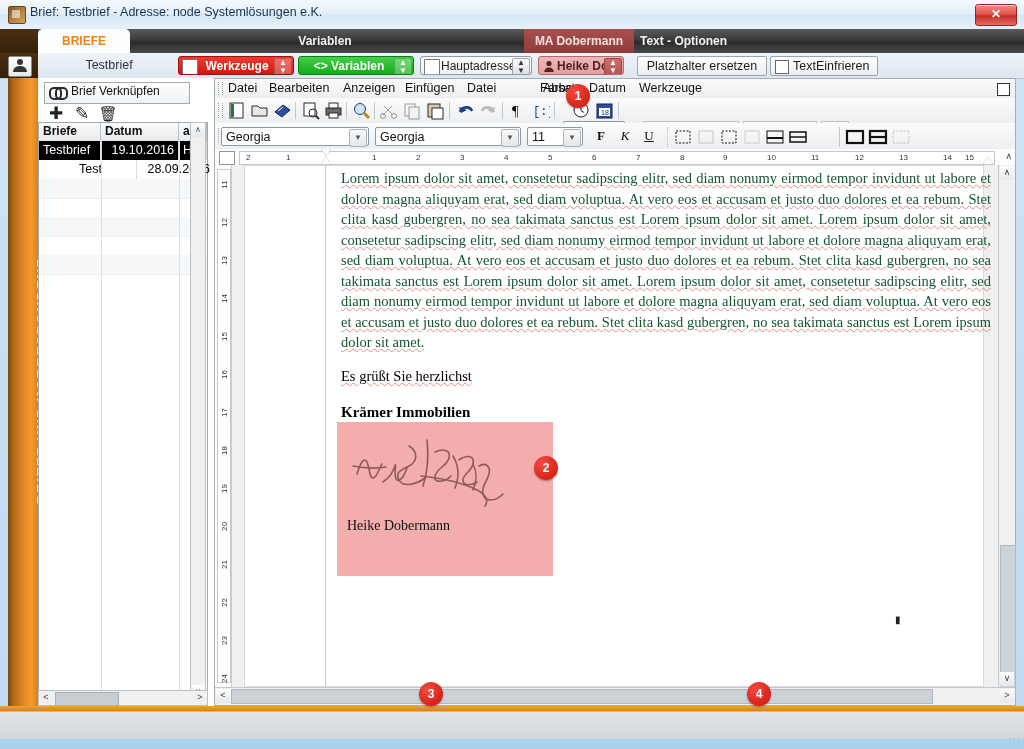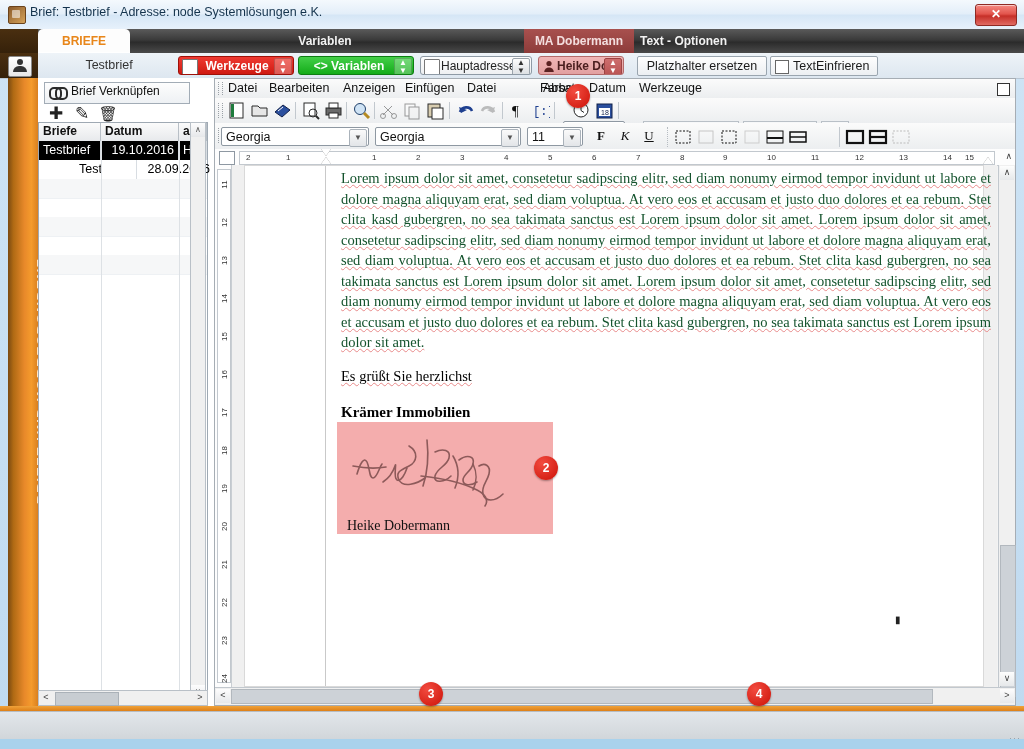--- a/index.html
+++ b/index.html
@@ -181,21 +181,21 @@
   .page{position:absolute;left:12px;top:0;width:738px;height:520px;background:#fff;border:1px solid #d9d9d9;}
   .pagemark{position:absolute;left:80px;top:0;width:1px;height:520px;background:#c9c9c9;}
 
   .doctext{position:absolute;left:96px;top:2px;width:650px;
     font-family:"Liberation Serif", serif;font-size:14.5px;line-height:20.5px;color:#14532d;
     text-align:justify;}
   .spell{text-decoration:underline;text-decoration-style:wavy;
     text-decoration-color:#e88a8a;text-decoration-thickness:1px;}
   .greet{position:absolute;left:96px;top:202px;font-family:"Liberation Serif", serif;font-size:14.5px;color:#000;}
   .company{position:absolute;left:96px;top:238px;font-family:"Liberation Serif", serif;font-size:15px;font-weight:bold;color:#000;}
-  .sigbox{position:absolute;left:92px;top:256px;width:216px;height:112px;background:#f4adad;}
+  .sigbox{position:absolute;left:92px;top:256px;width:216px;height:154px;background:#f4adad;}
   .signame{position:absolute;left:10px;top:96px;font-family:"Liberation Serif", serif;font-size:14px;color:#111;}
   .sigdraw{position:absolute;left:6px;top:4px;}
   .smalldot{position:absolute;left:650px;top:448px;font-size:10px;color:#222;}
 
   .ed-vscroll{position:absolute;right:0;top:86px;width:17px;bottom:18px;background:#f0f0f0;border-left:1px solid #c2c8ce;box-sizing:border-box;}
   .ed-vthumb{position:absolute;left:1px;top:380px;width:14px;height:150px;background:#cdd2d7;border:1px solid #b2b8be;}
   .ed-hscroll{position:absolute;left:0;right:0;bottom:0;height:17px;background:#f0f0f0;border-top:1px solid #c2c8ce;}
   .ed-hthumb{position:absolute;left:16px;top:1px;width:700px;height:13px;background:#cdd2d7;border:1px solid #b2b8be;}
 
   

